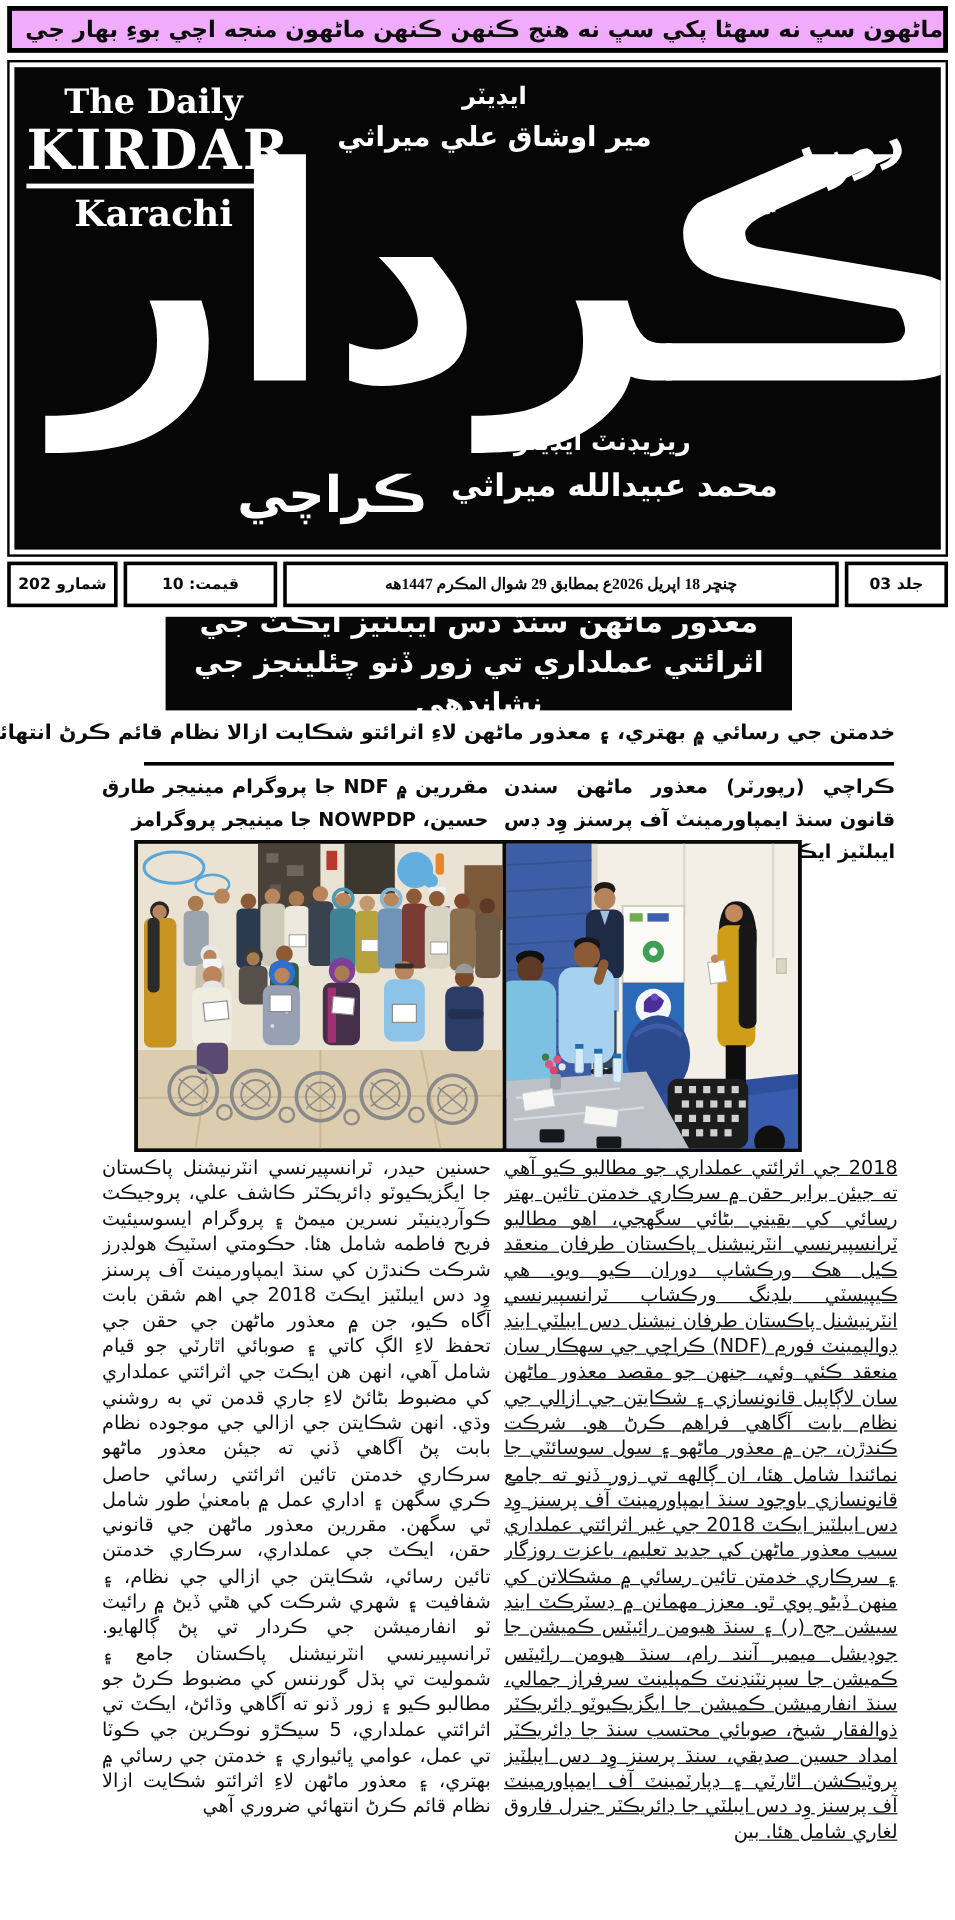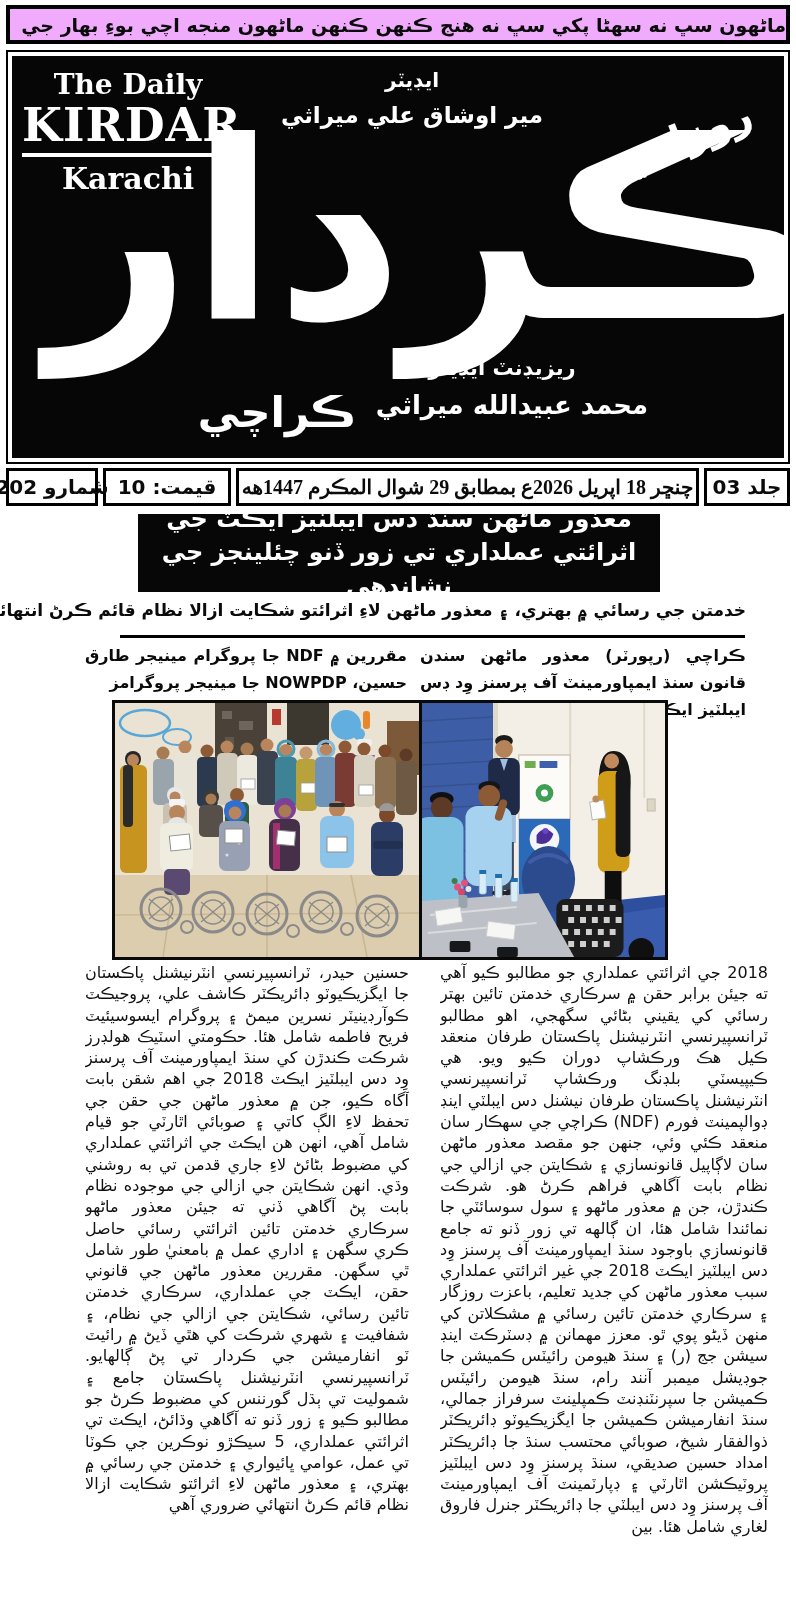--- a/index.html
+++ b/index.html
@@ -31,21 +31,21 @@
   .rozani { position:absolute; left:575px; top:58px; width:195px; text-align:center; font-size:40px; font-weight:bold; transform:rotate(-21deg); z-index:3; }
   .big-title { position:absolute; left:0; right:0; top:6px; text-align:center; font-size:248px; line-height:340px; font-weight:bold; z-index:1;padding-left:36px; }
   .city-label { position:absolute; left:155px; top:332px; width:220px; text-align:center; font-size:42px; font-weight:bold; z-index:3; }
   .resident-label { position:absolute; left:380px; top:300px; width:220px; text-align:center; font-size:21px; font-weight:bold; z-index:3; }
   .resident-name  { position:absolute; left:345px; top:334px; width:310px; text-align:center; font-size:26px; font-weight:bold; z-index:3; direction:rtl; }
   
   .date-bar { position:absolute; left:6px; top:468px; width:784px; height:38px; display:flex; direction:rtl; gap:5px; }
   .date-cell {
     border:3px solid #000; background:#fff; direction:rtl; white-space:nowrap;
     display:flex; align-items:center; justify-content:center;
-    font-size:20px; font-weight:bold;
+    font-size:13px; font-weight:bold;
   }
   .cell-volume { width:86px; } .cell-date { flex:1;font-family:Liberation Serif, serif; } .cell-price { width:128px; } .cell-issue { width:92px; }
   
   .headline-bar {
     position:absolute; left:138px; top:514px; width:522px; height:78px;
     background:#070707; color:#fff; padding:4px 14px;
     display:flex; align-items:center; justify-content:center;
     text-align:center; direction:rtl; font-size:24px; font-weight:bold; line-height:1.4;
   }
   .subheadline {
@@ -66,21 +66,21 @@
     border:3px solid #0a0a0a; background:#000; display:flex;
   }
   .photo-block svg { display:block; height:100%; }
   .ph-left  { width:304px; }
   .ph-right { width:246px; border-left:3px solid #0a0a0a; }
   
   .body-right, .body-left {
     position:absolute; top:962px; height:638px; overflow:hidden;
     direction:rtl; text-align:justify; font-size:16px; line-height:21.3px; color:#101010;
   }
-  .body-right { left:440px; width:328px; }
+  .body-right { left:420px; width:328px;text-decoration:underline; }
   .body-left  { left:85px;  width:324px; }
 </style>
 </head>
 <body>
 
 <div class="page">
 
   <div class="top-banner">
     <span>ماڻهون سڀ نه سهڻا پکي سڀ نه هنج ڪنهن ڪنهن ماڻهون منجه اچي بوءِ بهار جي</span>
   </div>

